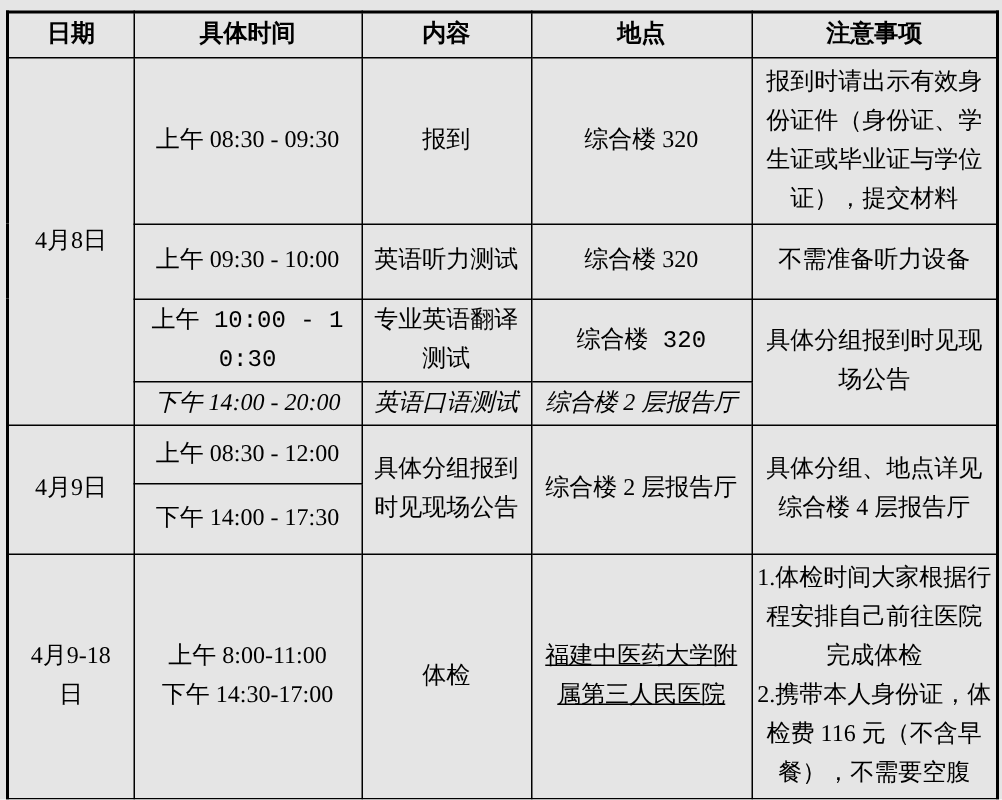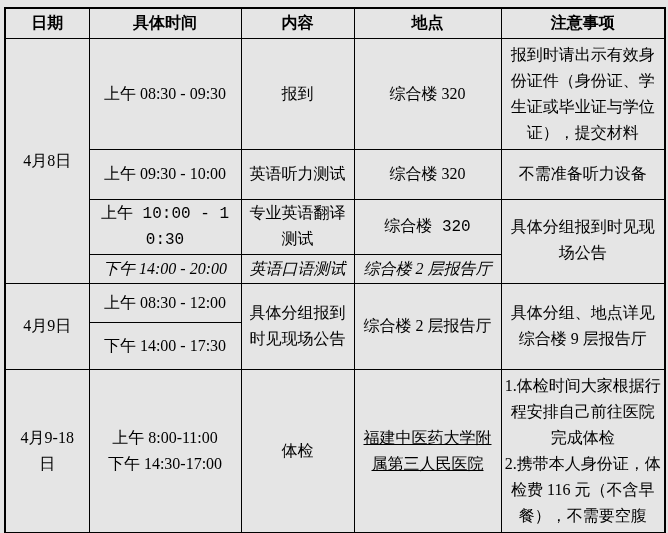--- a/index.html
+++ b/index.html
@@ -118,21 +118,21 @@
       <td>下午 14:00 - 20:00</td>
       <td>英语口语测试</td>
       <td>综合楼 2 层报告厅</td>
     </tr>
 
     <tr class="row-5">
       <td class="date-cell" rowspan="2">4月9日</td>
       <td>上午 08:30 - 12:00</td>
       <td rowspan="2">具体分组报到时见现场公告</td>
       <td rowspan="2">综合楼 2 层报告厅</td>
-      <td class="notes-cell" rowspan="2">具体分组、地点详见综合楼 9 层报告厅</td>
+      <td class="notes-cell" rowspan="2">具体分组、地点详见综合楼 4 层报告厅</td>
     </tr>
 
     <tr class="row-6">
       <td>下午 14:00 - 17:30</td>
     </tr>
 
     <tr class="row-7">
       <td class="date-cell">4月9-18
 日</td>
       <td class="multiline">上午 8:00-11:00

